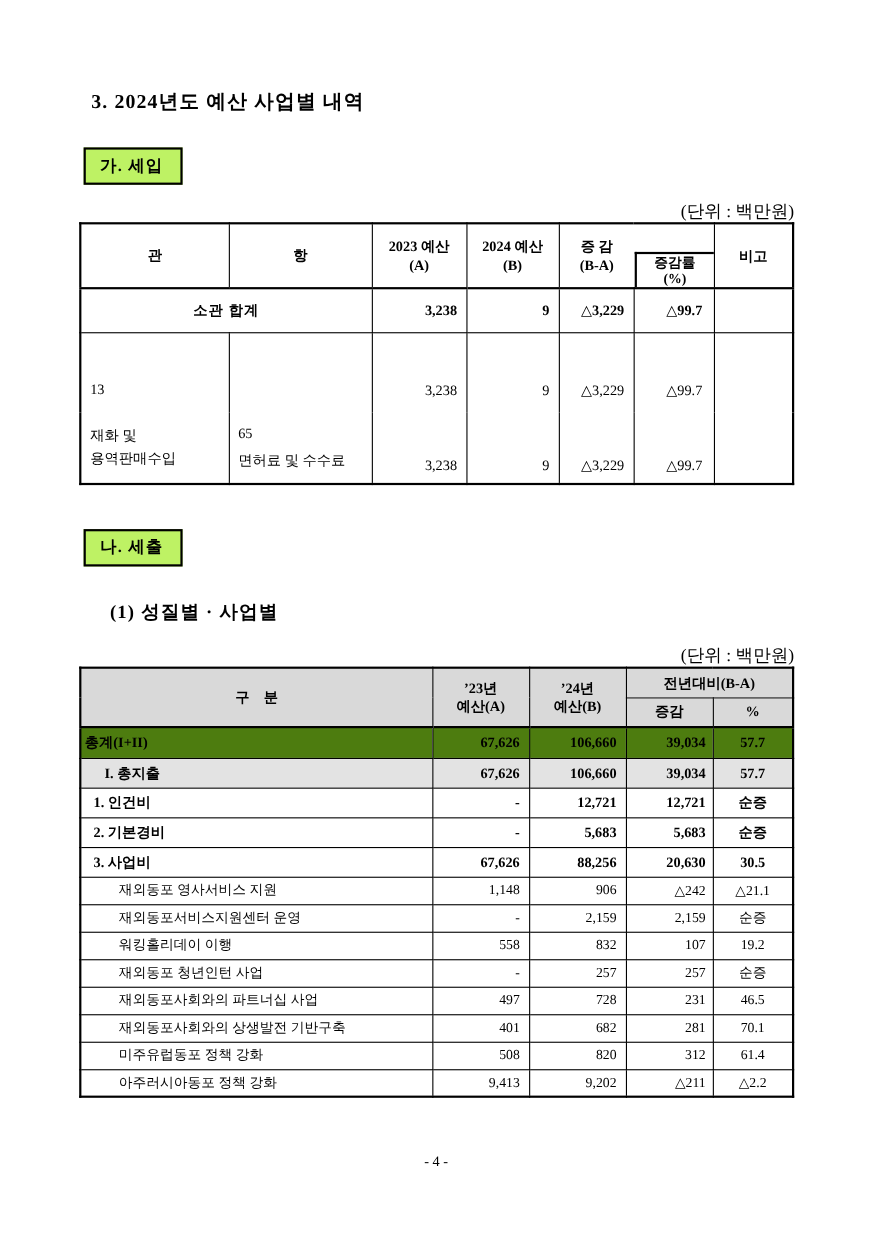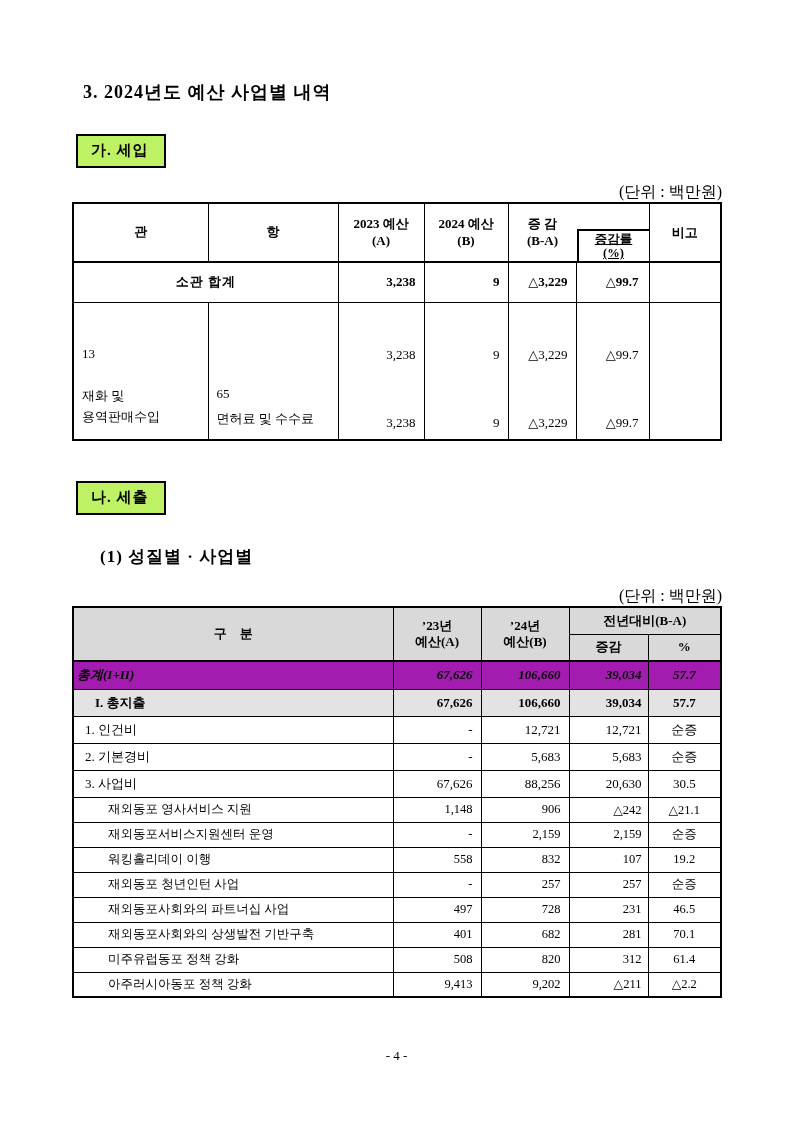--- a/index.html
+++ b/index.html
@@ -46,21 +46,21 @@
   .jg-head { position:relative; padding:0; vertical-align:middle; }
   .jg-label {
     position:absolute; left:0; top:0; width:68px; height:100%;
     display:flex; flex-direction:column; justify-content:center; align-items:center;
     white-space:pre-line; line-height:1.25; font-weight:bold;
   }
   .jgr-box {
     position:absolute; right:0; bottom:0; top:25px; width:72px;
     border-top:2px solid #000; border-left:2px solid #000;
     display:flex; flex-direction:column; justify-content:center; align-items:center;
-    white-space:pre-line; line-height:1.15; font-weight:bold; font-size:12.5px;text-decoration:underline;
+    white-space:pre-line; line-height:1.15; font-weight:bold; font-size:12.5px;
   }
   .t1 .sum-row td, .t1 .sum-row th { height:40px; font-weight:bold; border-bottom:1.5px solid #000; }
   .t1 .sum-label { text-align:center; vertical-align:middle; letter-spacing:1px; }
   .num { text-align:right; padding-right:8px; vertical-align:middle;margin-top:24px; }
   .t1 .det-a td { height:73px; border-bottom:none; vertical-align:bottom; padding-bottom:12px; }
   .t1 .det-b td { height:65px; border-top:none; vertical-align:bottom; padding-bottom:8px; }
   .t1 .gwan-cell {
     vertical-align:top; padding:6px 6px 0 8px; text-align:left;
     white-space:pre-line; line-height:21px; border-bottom:1px solid #000;
   }
@@ -74,25 +74,25 @@
   .t2 th {
     background:#d9d9d9; font-weight:bold; text-align:center; vertical-align:middle;
   }
   .t2 .h1 th { height:27px; }
   .t2 .h-span2 { height:55px; }
   .t2 .h-bottom { border-bottom:2.5px solid #000; }
   .t2 td { vertical-align:middle; }
   .t2 .lbl { text-align:left; }
   .t2 .pct { text-align:center; padding:0 4px; }
   .t2 .chg { text-align:right; padding-right:6px; }
-  tr.r-total td { background:#a21caf; font-weight:bold; height:28px;font-style:italic; }
+  tr.r-total td { background:#4d7c0f; font-weight:bold; height:28px; }
   tr.r-total .lbl { padding-left:3px; }
   tr.r-subtotal td { background:#e3e3e3; font-weight:bold; height:27px; }
   tr.r-subtotal .lbl { padding-left:21px; }
-  tr.r-bold td { font-weight:normal; height:27px; }
+  tr.r-bold td { font-weight:bold; height:27px; }
   tr.r-bold .lbl { padding-left:11px; }
   tr.r-item td { height:25px; font-size:12.5px; }
   tr.r-item .lbl { padding-left:34px; }
 </style>
 </head>
 <body>
 
 <div class="page">
 
   <div class="doc-title">3. 2024년도 예산 사업별 내역</div>

